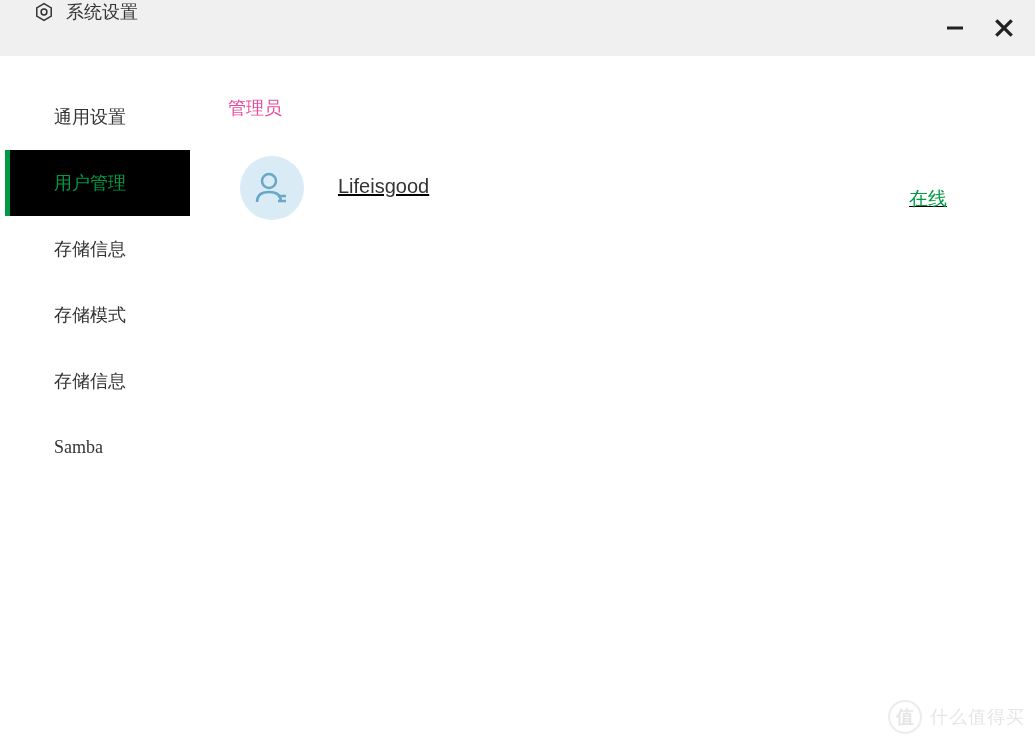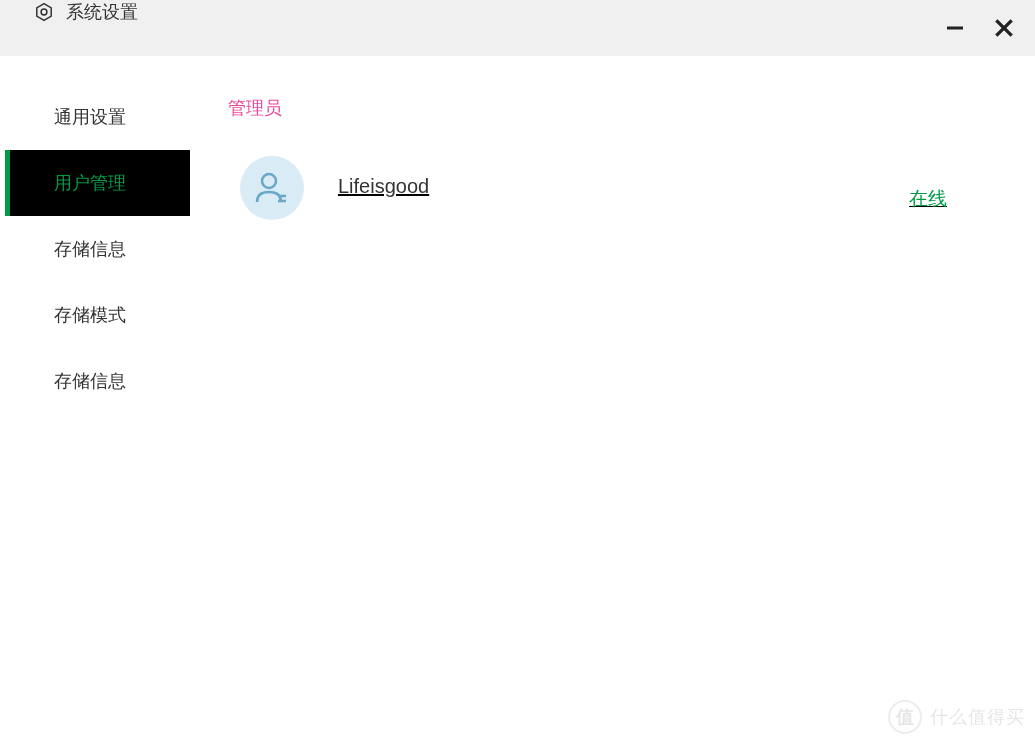--- a/index.html
+++ b/index.html
@@ -196,20 +196,23 @@
       <span>用户管理</span>
     </div>
     <div class="sidebar-item">
       <span>存储信息</span>
     </div>
     <div class="sidebar-item">
       <span>存储模式</span>
     </div>
     <div class="sidebar-item">
       <span>存储信息</span>
+    </div>
+    <div class="sidebar-item">
+      <span>Samba</span>
     </div>
   </div>
 
   <div class="content">
     <div class="section-title">管理员</div>
 
     <div class="user-row">
       <div class="avatar">
         <svg width="40" height="40" viewBox="0 0 40 40">
           <circle cx="17" cy="13" r="7" fill="none" stroke="#6aa7c6" stroke-width="2.5"></circle>

